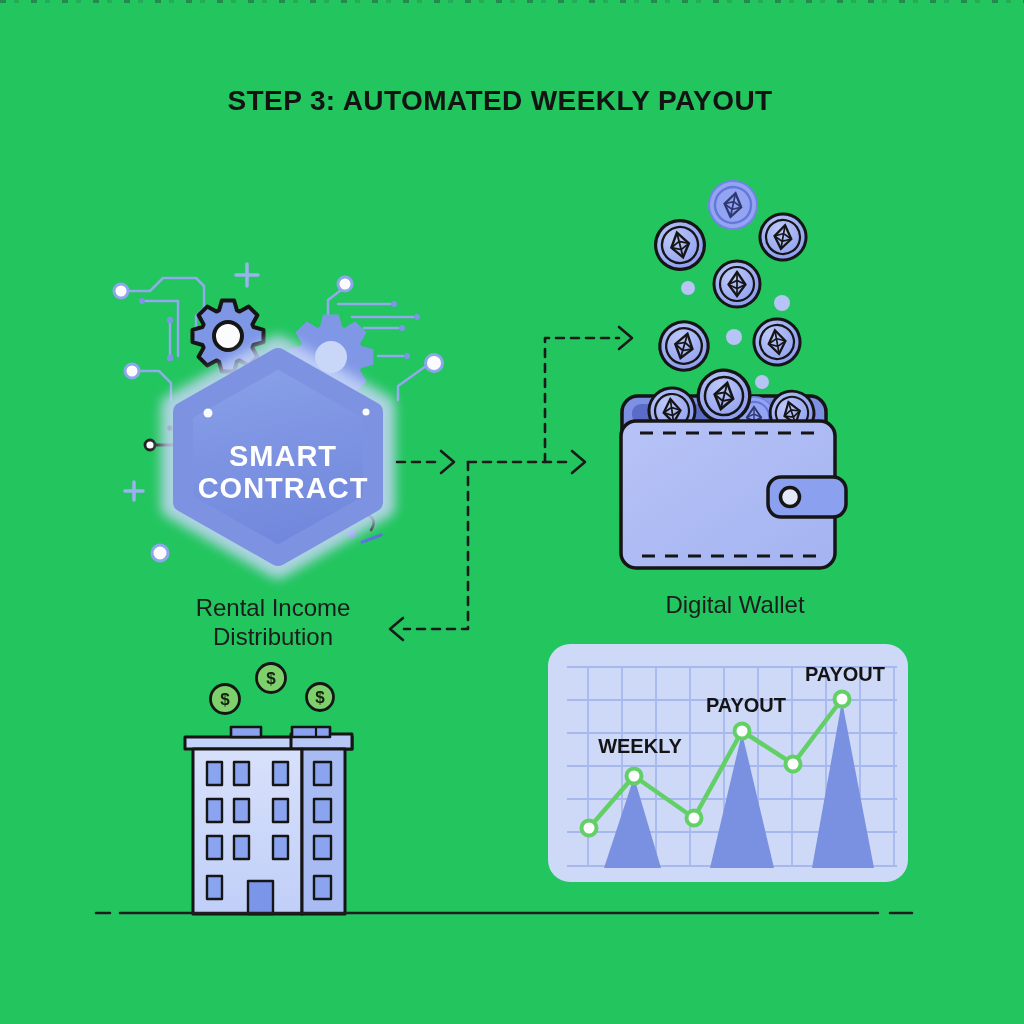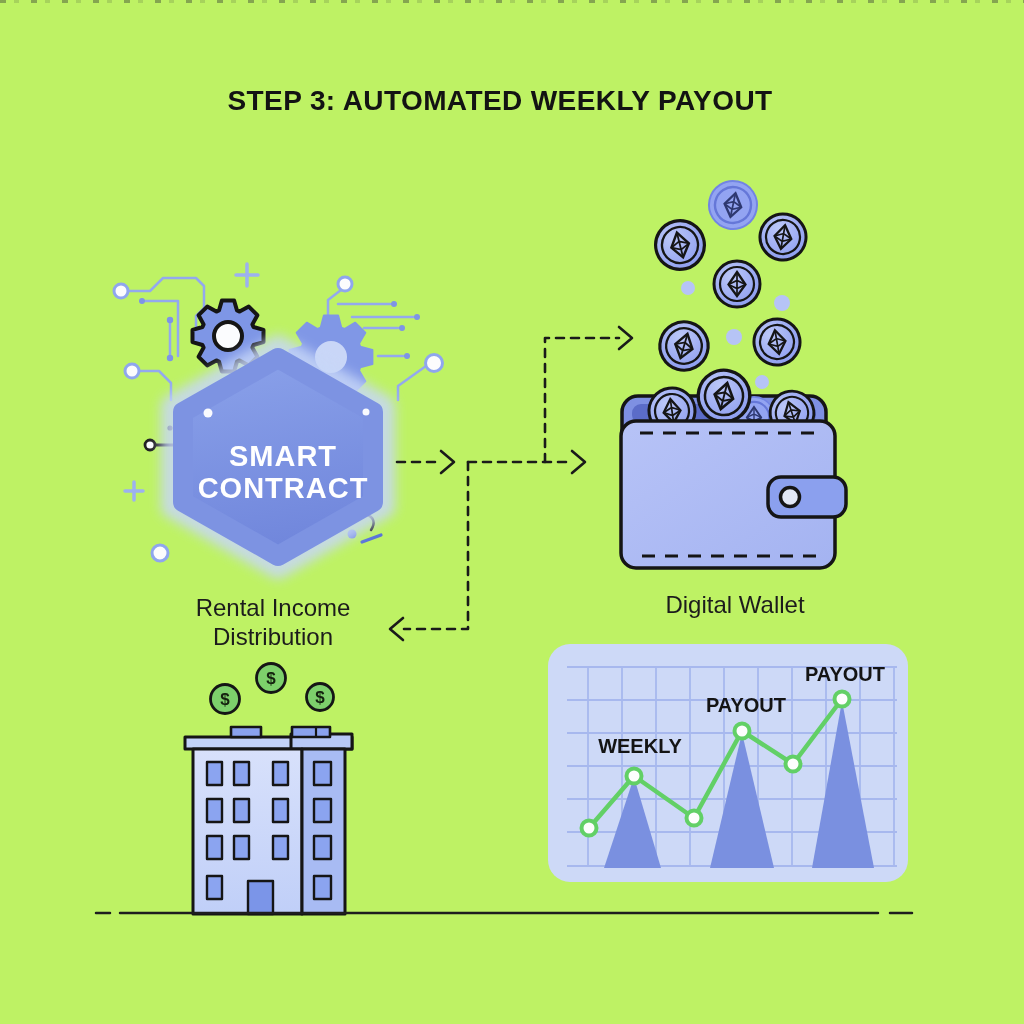--- a/index.html
+++ b/index.html
@@ -1,16 +1,16 @@
 <!DOCTYPE html>
 <html><head>
 <meta charset="utf-8">
 <style>
   html,body{margin:0;padding:0;background:#fcfcfd;}
-  .stage{position:relative;width:1024px;height:1024px;background:#bef264;overflow:hidden;
+  .stage{position:relative;width:1024px;height:1024px;background:#22c55e;overflow:hidden;
          font-family:"Liberation Sans", sans-serif;}
   .top-speckle{position:absolute;top:0;left:0;width:100%;height:3px;opacity:.45;
     background:repeating-linear-gradient(90deg, rgba(40,42,48,.85) 0 6px, transparent 6px 14px,
       rgba(40,42,48,.35) 14px 19px, transparent 19px 31px);}
   svg text{user-select:none;}
   .title{font-size:28px;font-weight:800;letter-spacing:.4px;fill:#131313;}
   .hex-label{font-size:29px;font-weight:700;letter-spacing:1px;fill:#ffffff;}
   .caption{font-size:24px;font-weight:500;fill:#1c1c1c;}
   .chart-label{font-size:20px;font-weight:700;fill:#141414;}
   .coin-symbol{font-size:17px;font-weight:700;fill:#14220f;}

